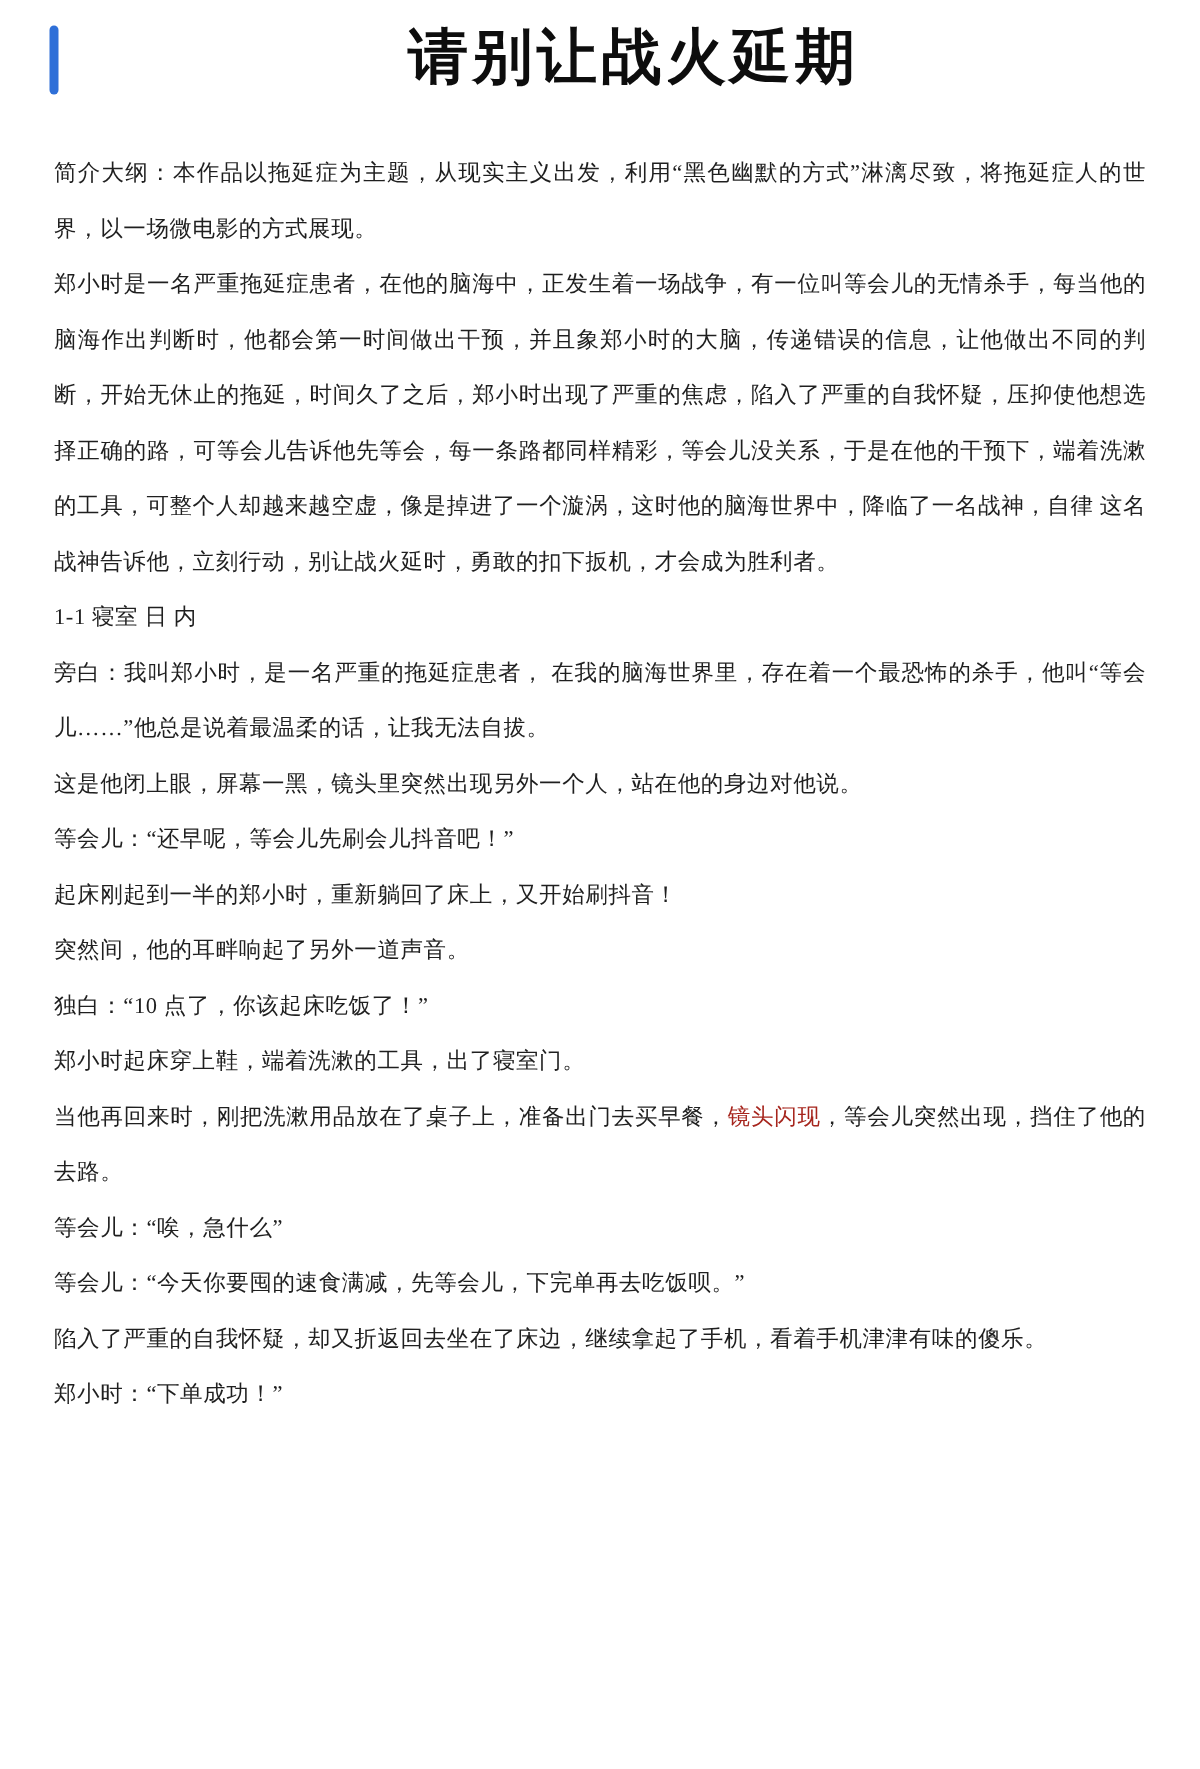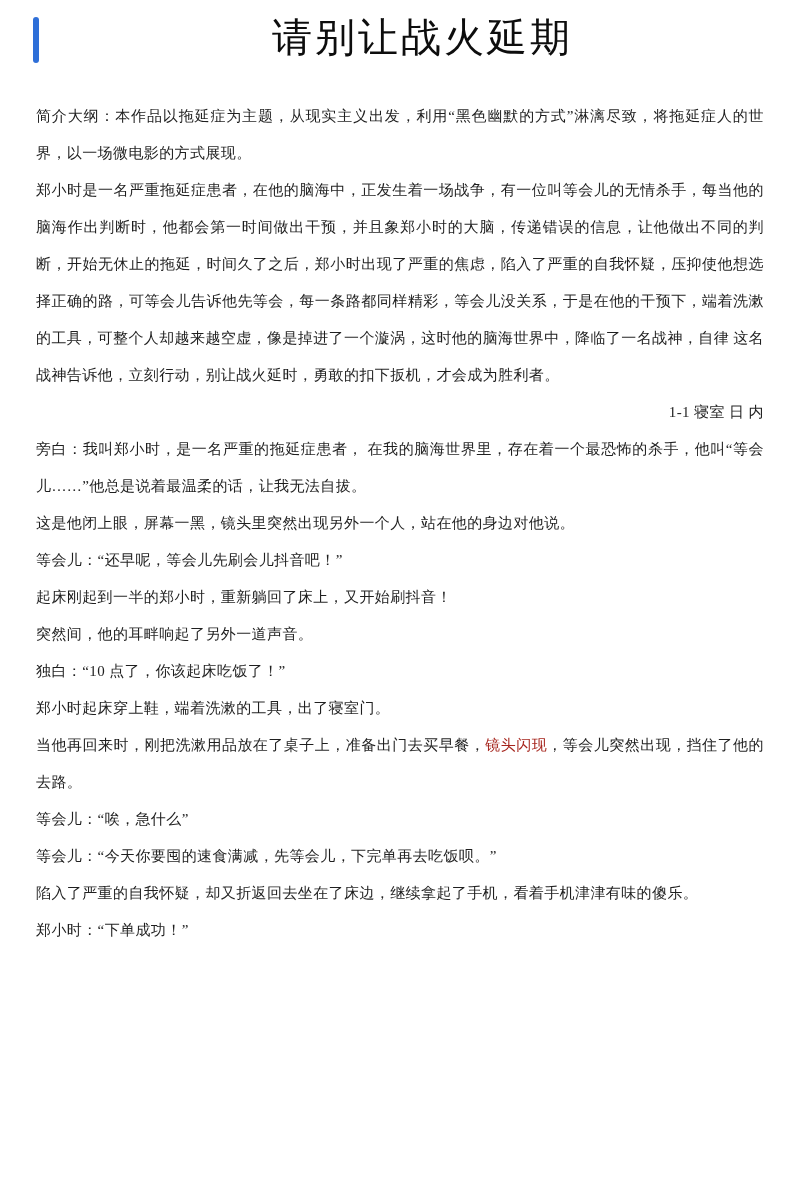--- a/index.html
+++ b/index.html
@@ -19,39 +19,39 @@
     top: 17px;
     width: 6px;
     height: 46px;
     border-radius: 3px;
     background: var(--accent, #2e6fd8);
   }
   .doc-title {
     margin: 12px 40px 0 40px;
     text-align: center;
     font-size: 40px;
-    font-weight: 400;
+    font-weight: 700;
     letter-spacing: 3px;
     color: #0d0d0d;
     line-height: 52px;
     padding-left: 45px;
   }
   .body-text {
     padding: 34px 36px 0 36px;
   }
   .para {
     margin: 0;
     font-size: 15px;
     line-height: 37px;
     letter-spacing: 0.4px;
     text-align: justify;
     color: #1f1f1f;
   }
   .para .red { color: var(--flash-red, #a6251d); }
-  .scene { text-align: right; }
+  .scene { text-align: left; }
 </style>
 </head>
 <body>
 
 <div class="page">
   <div class="accent-bar"></div>
   <h1 class="doc-title">请别让战火延期</h1>
   <div class="body-text">
       <p class="para"><span>简介大纲：本作品以拖延症为主题，从现实主义出发，利用“黑色幽默的方式”淋漓尽致，将拖延症人的世界，以一场微电影的方式展现。</span></p>
       <p class="para"><span>郑小时是一名严重拖延症患者，在他的脑海中，正发生着一场战争，有一位叫等会儿的无情杀手，每当他的脑海作出判断时，他都会第一时间做出干预，并且象郑小时的大脑，传递错误的信息，让他做出不同的判断，开始无休止的拖延，时间久了之后，郑小时出现了严重的焦虑，陷入了严重的自我怀疑，压抑使他想选择正确的路，可等会儿告诉他先等会，每一条路都同样精彩，等会儿没关系，于是在他的干预下，端着洗漱的工具，可整个人却越来越空虚，像是掉进了一个漩涡，这时他的脑海世界中，降临了一名战神，自律 这名战神告诉他，立刻行动，别让战火延时，勇敢的扣下扳机，才会成为胜利者。</span></p>

